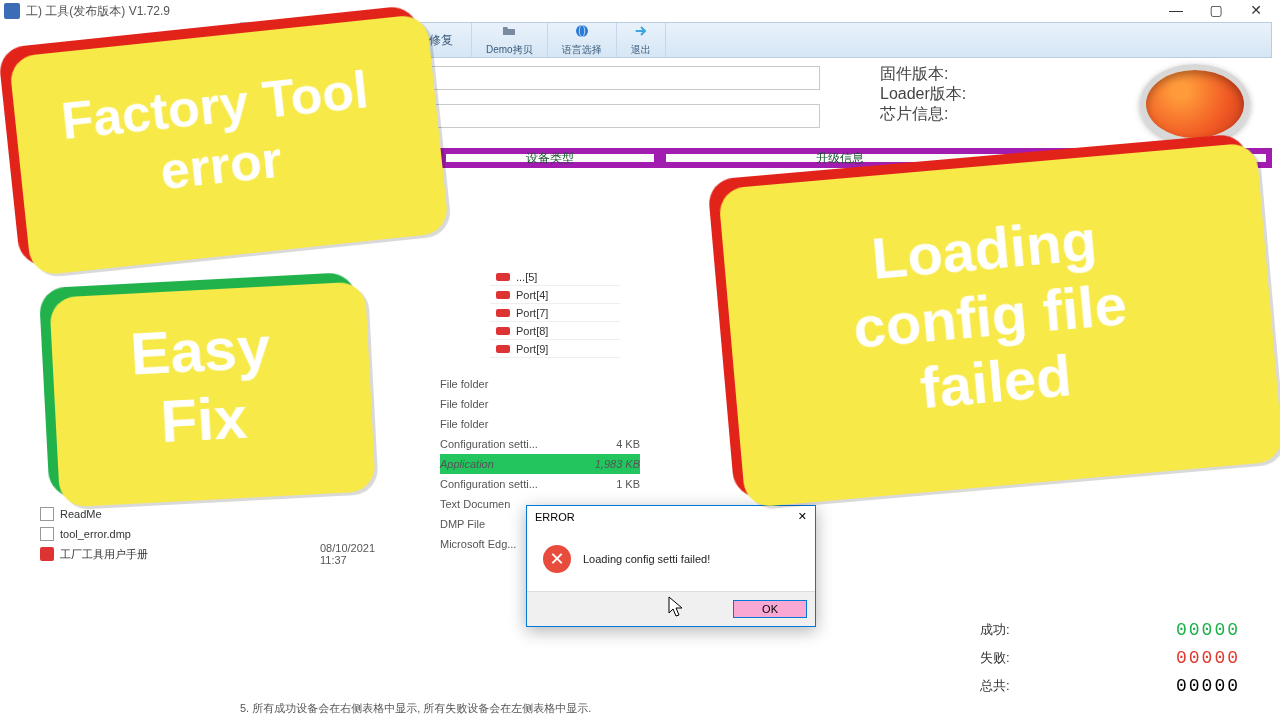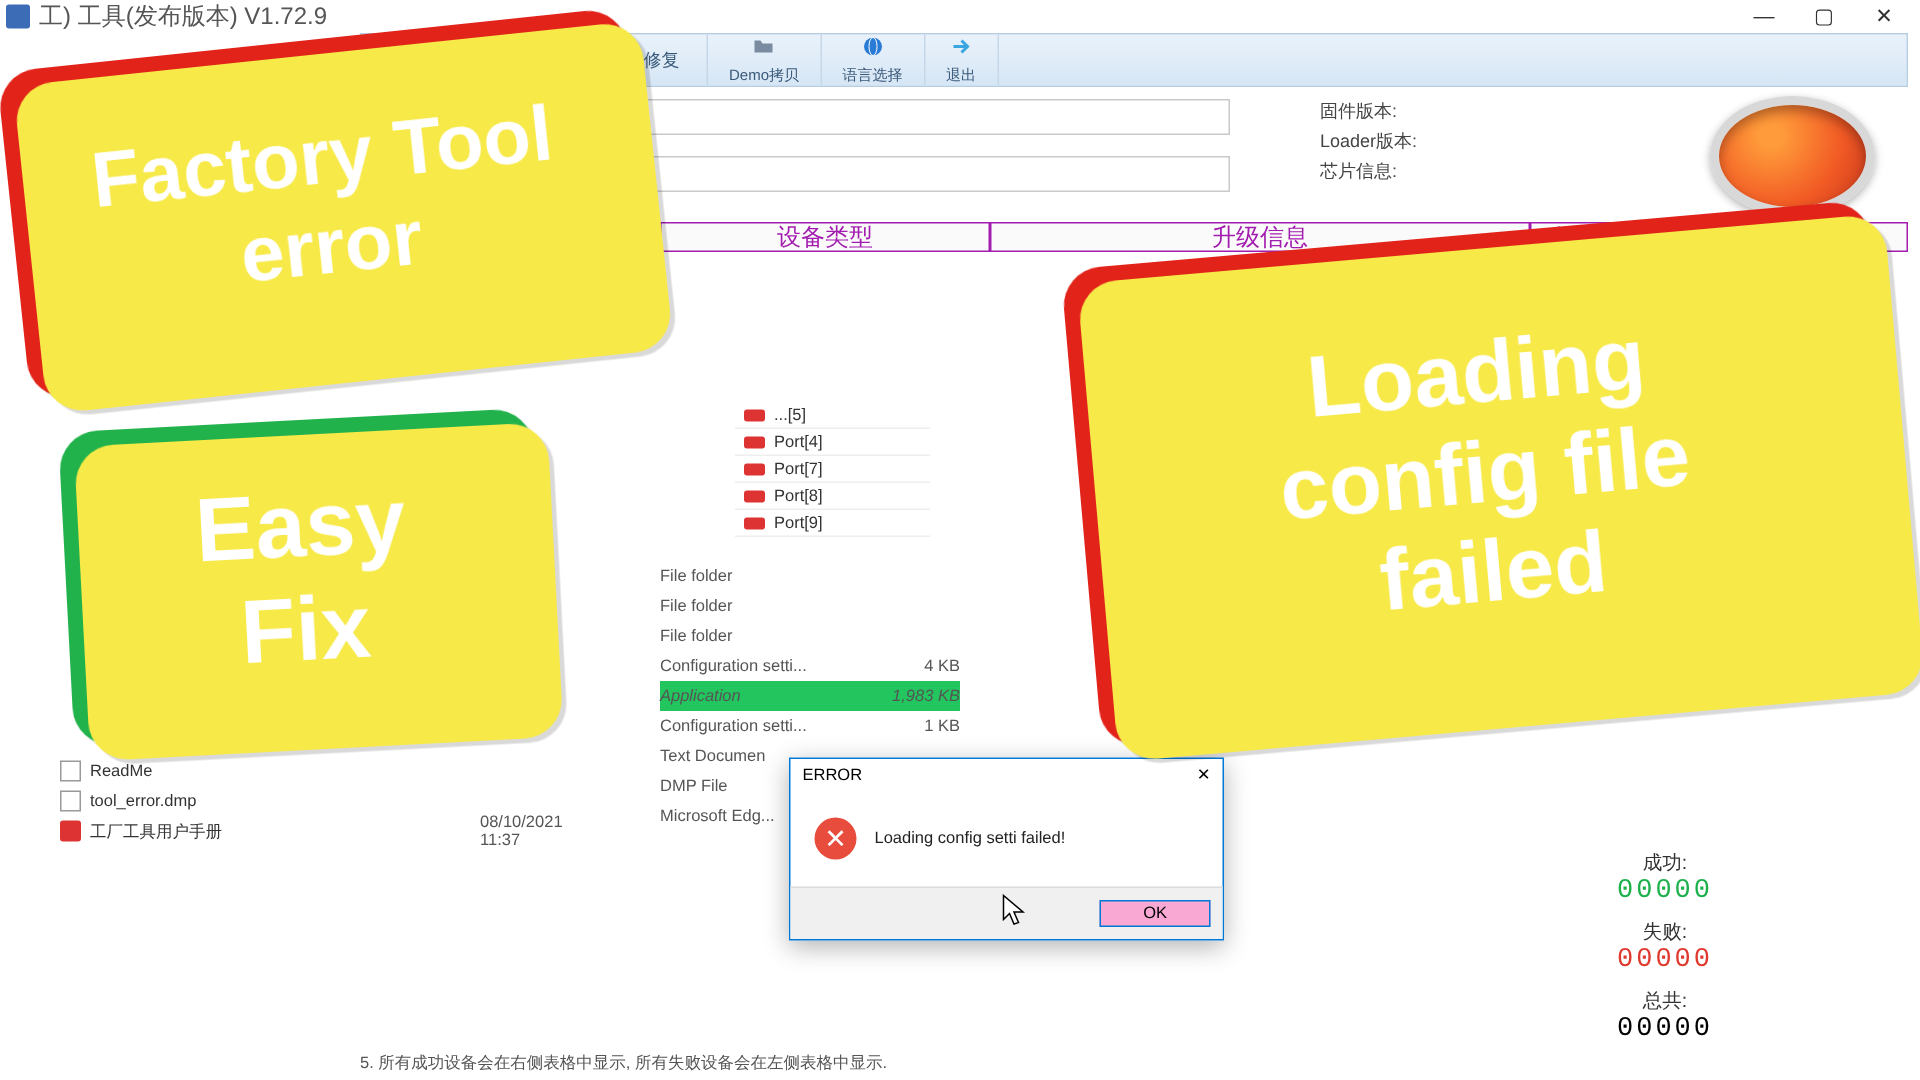--- a/index.html
+++ b/index.html
@@ -1,43 +1,43 @@
 <!DOCTYPE html>
 <html><head>
 <meta charset="utf-8">
 <style>
 * { box-sizing: border-box; margin: 0; padding: 0; font-family: "Segoe UI", Tahoma, sans-serif; }
 body { width: 1280px; height: 720px; background: #fff; overflow: hidden; position: relative; font-size: 12px; }
 
 
 .titlebar { position: absolute; top: 0; left: 0; right: 0; height: 22px; display: flex; align-items: center; padding: 0 4px; }
 .titlebar .icon { width: 16px; height: 16px; background: #3b6cb5; border-radius: 2px; margin-right: 6px; }
-.titlebar .title { color: #555; font-size: 16px; }
+.titlebar .title { color: #555; font-size: 12px; }
 .titlebar .wincontrols { position: absolute; right: 4px; top: 0; display: flex; }
 .titlebar .wincontrols div { width: 40px; height: 20px; display: flex; align-items: center; justify-content: center; color: #333; font-size: 14px; }
 
 
 .toolbar { position: absolute; top: 22px; left: 240px; right: 8px; height: 36px; background: linear-gradient(#e9f2fb,#d6e6f5); border: 1px solid #b7cde2; display: flex; align-items: flex-start; gap: 0; }
 .toolbar .btn { display: flex; align-items: center; gap: 4px; padding: 0 14px; height: 100%; border-right: 1px solid #c5d7e8; color: #3a5a7a; font-size: 10px; flex-direction: column; }
 .toolbar .btn svg, .toolbar .btn .ic { width: 20px; height: 20px; }
 
 .radiogrp { display:flex; align-items:center; gap:16px; padding:0 18px; height:100%; border-right:1px solid #c5d7e8; }
 .radiogrp label { display:flex; align-items:center; gap:4px; color:#3a5a7a; }
 .radiogrp input { width:12px; height:12px; accent-color:#333; }
 
 
 .bigbtn { position: absolute; top: 64px; right: 30px; width: 110px; height: 80px; border-radius: 50%/50%; background: radial-gradient(circle at 35% 30%, #ff9b3a 10%, #f15a24 60%, #c9381e 100%); border: 6px solid #d8d8d8; box-shadow: 0 4px 8px rgba(0,0,0,.3) inset,0 2px 6px rgba(0,0,0,.3); }
 
 
 .infolabels { position:absolute; top:64px; right:180px; width:220px; }
-.infolabels div { color:#444; font-size:12px; line-height:20px; }
+.infolabels div { color:#444; font-size:16px; line-height:20px; }
 
 
 .tblhdr { position:absolute; top:148px; left:440px; right:8px; height:20px; display:flex; }
-.tblhdr .col { border:1px solid #a21caf; background:#fafafa; color:#a21caf; display:flex; align-items:center; justify-content:center; font-size:16px; }
+.tblhdr .col { border:6px solid #a21caf; background:#fafafa; color:#14532d; display:flex; align-items:center; justify-content:center; font-size:12px; }
 
 
 .portlist { position:absolute; top:268px; left:490px; width:130px; background:#fff; }
 .portlist .row { display:flex; align-items:center; gap:6px; height:18px; border-bottom:1px solid #eee; padding-left:6px; }
 .portlist .usb { width:14px; height:8px; background:#d33; border-radius:2px; position:relative; }
 .portlist .row span { font-size:11px; color:#333; }
 
 
 .filelist { position:absolute; top:374px; left:440px; width:200px; }
 .filelist .frow { display:flex; justify-content:space-between; color:#555; font-size:11px; line-height:20px; }
@@ -57,21 +57,21 @@
 .dialog .xicon { width:28px; height:28px; border-radius:50%; background:#e74c3c; display:flex; align-items:center; justify-content:center; color:#fff; font-size:18px; }
 .dialog .msg { font-size:11px; color:#222; }
 .dialog .dfoot { background:#f0f0f0; padding:8px; display:flex; justify-content:flex-end; border-top:1px solid #ddd; }
 .dialog .ok { border:1px solid #0078d7; background:#f9a8d4; padding:2px 28px; font-size:11px; }
 
 
 .cursor { position:absolute; top:596px; left:668px; pointer-events:none; }
 
 
 .counters { position:absolute; right:40px; bottom:20px; width:260px; }
-.counters .crow { display:flex; justify-content:space-between; align-items:center; padding:4px 0;flex-direction:column; }
+.counters .crow { display:flex; justify-content:space-between; align-items:center; padding:4px 0; }
 .counters .lbl { color:#333; font-size:13px; }
 .counters .val { font-family:"Courier New",monospace; font-size:18px; letter-spacing:2px; }
 .val.green { color:#1db14b; }
 .val.red   { color:#e03a2f; }
 .val.black { color:#000; }
 
 
 .bottomline { position:absolute; bottom:4px; left:240px; font-size:11px; color:#555; }
 
 

